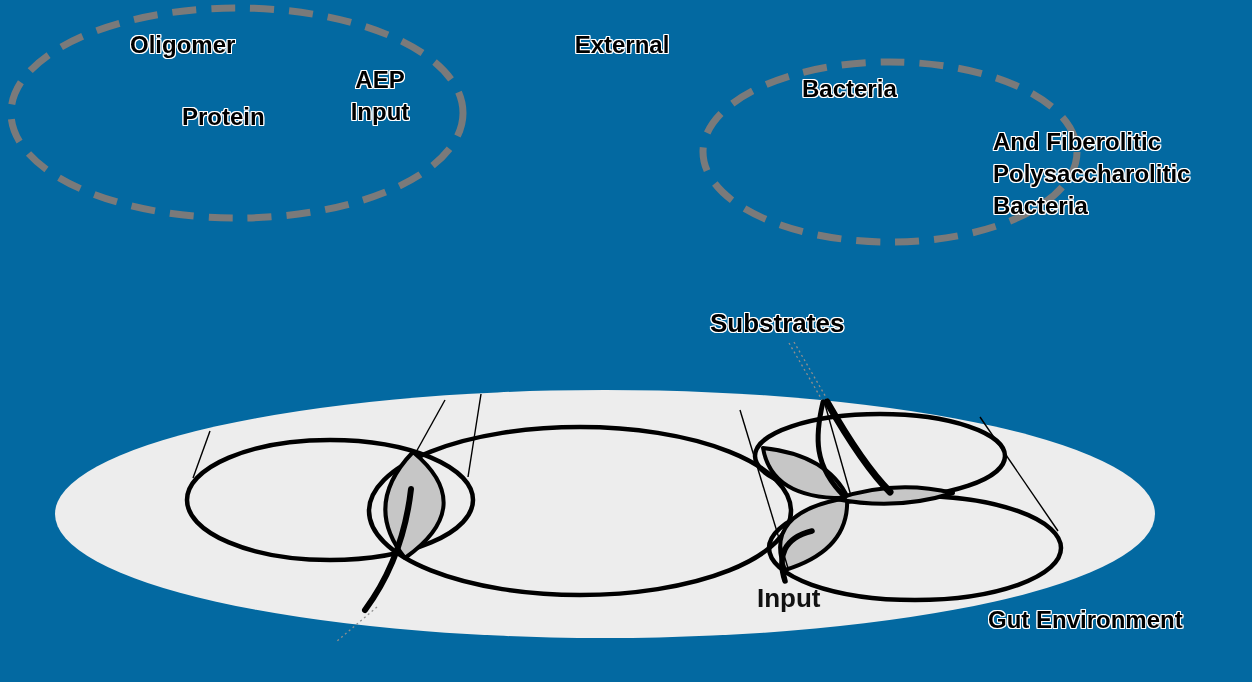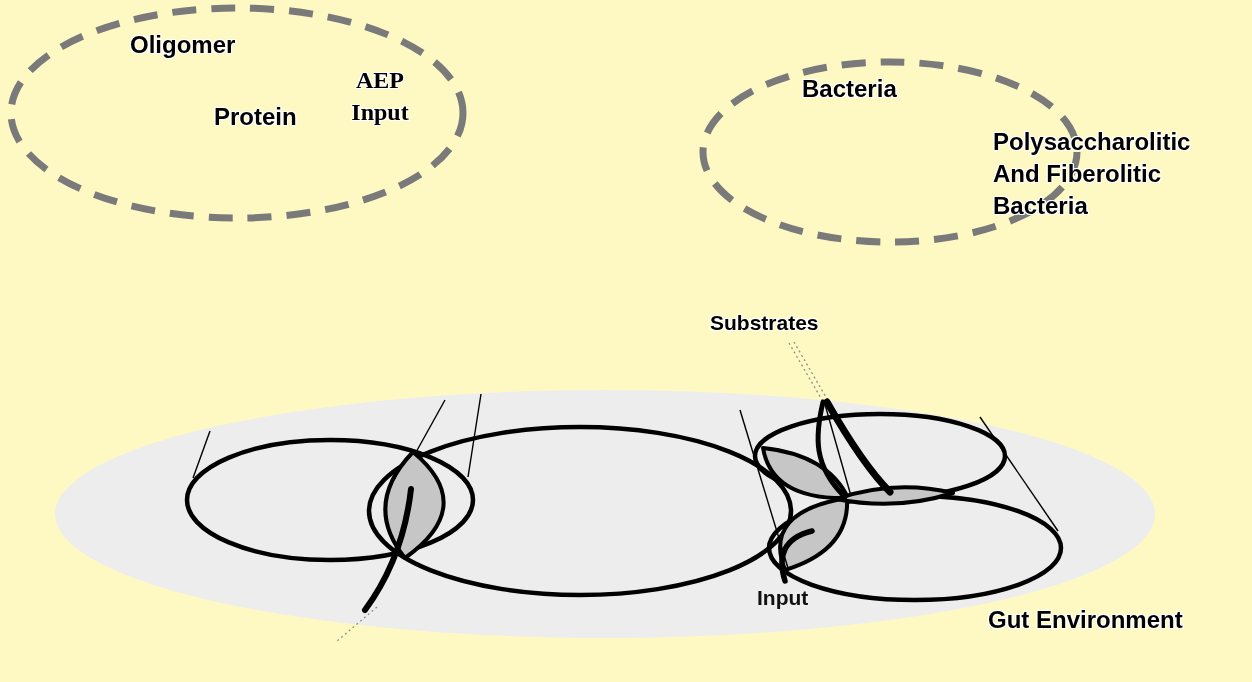--- a/index.html
+++ b/index.html
@@ -1,20 +1,20 @@
 <!DOCTYPE html>
 <html><head>
 <meta charset="utf-8">
 <style>
   html, body { margin: 0; padding: 0; background: #000; }
   #canvas {
     position: relative;
     width: 1252px;
     height: 682px;
-    background: #fef9c3;
+    background: #0369a1;
     overflow: hidden;
     font-family: "Liberation Sans", sans-serif;
   }
   #shapes { position: absolute; left: 0; top: 0; }
   .label {
     position: absolute;
     font-weight: 700;
     font-size: 24px;
     line-height: 32px;
     white-space: nowrap;
@@ -22,24 +22,24 @@
   }
   
   .outlined {
     text-shadow:
       -1px -1px 0 #ffffff, 0 -1px 0 #ffffff, 1px -1px 0 #ffffff,
       -1px  0  0 #ffffff,                1px  0  0 #ffffff,
       -1px  1px 0 #ffffff, 0  1px 0 #ffffff, 1px  1px 0 #ffffff;
   }
   .solid { color: #111111; }
   .center { text-align: center; }
-  .small { font-size: 21px; line-height: 28px; }
+  .small { font-size: 26px; line-height: 28px; }
   #lbl-oligomer      { left: 130px; top: 29px; }
-  #lbl-protein       { left: 182px; top: 101px; margin-left: 32px; }
-  #lbl-aep           { left: 319px; top: 64px; width: 122px; font-family: Liberation Serif, serif; }
+  #lbl-protein       { left: 182px; top: 101px; }
+  #lbl-aep           { left: 319px; top: 64px; width: 122px; }
   #lbl-external      { left: 558px; top: 29px; width: 128px; }
   #lbl-sacch         { left: 802px; top: 73px; line-height: 31px; }
   #lbl-poly          { left: 993px; top: 126px; line-height: 32px; }
   #lbl-substrates    { left: 710px; top: 309px; }
   #lbl-scfas         { left: 757px; top: 584px; }
   #lbl-gut           { left: 988px; top: 604px; text-align: center; }
   #lbl-perm          { left: 166px; top: 644px; }
 </style>
 </head>
 <body>
@@ -89,29 +89,30 @@
   <div class="label outlined" id="lbl-oligomer">Oligomer</div>
 
   <div class="label outlined" id="lbl-protein">Protein</div>
 
   <div class="label outlined center" id="lbl-aep">
     <div>AEP</div>
     <div>Input</div>
   </div>
 
   <div class="label outlined center" id="lbl-external">
+    <div>External</div>
   </div>
 
   <div class="label outlined" id="lbl-sacch">
     <div>Bacteria</div>
   </div>
 
   <div class="label outlined" id="lbl-poly">
+    <div>And Fiberolitic</div>
     <div>Polysaccharolitic</div>
-    <div>And Fiberolitic</div>
     <div>Bacteria</div>
   </div>
 
   <div class="label outlined small" id="lbl-substrates">Substrates</div>
 
   <div class="label solid small" id="lbl-scfas">Input</div>
 
   <div class="label outlined" id="lbl-gut">Gut Environment</div>
 
 

